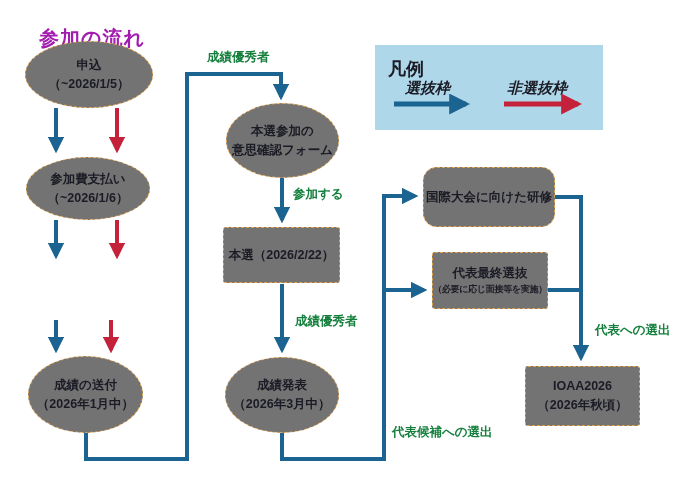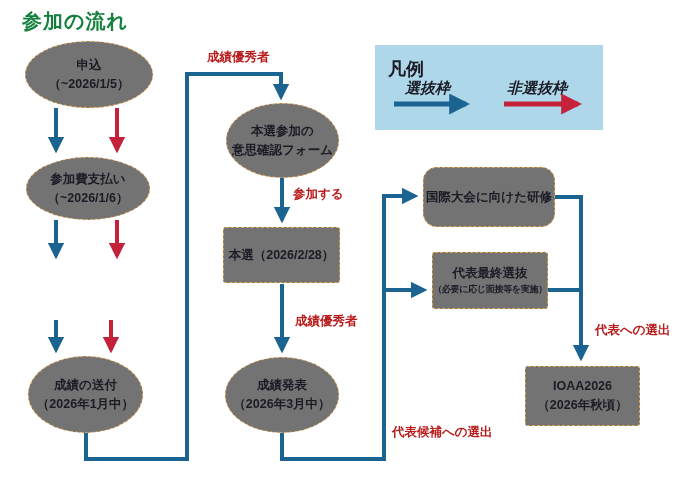--- a/index.html
+++ b/index.html
@@ -2,37 +2,37 @@
 <html><head>
 <meta charset="utf-8">
 <style>
   html,body { margin:0; padding:0; background:#ffffff; }
   .canvas {
     position:relative; width:687px; height:491px; background:#ffffff;
     font-family:"Liberation Sans","DejaVu Sans",sans-serif;
     color:#1b1b26; overflow:hidden;
   }
   .page-title {
-    position:absolute; left:22px; top:8px; margin:0;
-    font-size:20px; font-weight:bold; color:#15803d; letter-spacing:1px;font-family:Liberation Mono, monospace;
+    position:absolute; left:22px; top:8px; margin:17px;
+    font-size:20px; font-weight:bold; color:#a21caf; letter-spacing:1px;font-family:Liberation Mono, monospace;
   }
   .edges { position:absolute; left:0; top:0; }
   .node {
     position:absolute; box-sizing:border-box;
     background:#737373; border:1.6px dashed #dfa24e;
     display:flex; flex-direction:column; align-items:center; justify-content:center;
     text-align:center; font-size:12.5px; font-weight:bold; line-height:1.5;
     color:#1b1b26;
   }
   .ellipse { border-radius:50%; }
   .rect { border-radius:3px; }
   .rect-rounded { border-radius:14px; }
   .node .sub { font-size:9px; font-weight:bold; letter-spacing:-0.3px; }
   .edge-label {
-    position:absolute; font-size:12.5px; font-weight:bold; color:#b91c1c;
+    position:absolute; font-size:12.5px; font-weight:bold; color:#15803d;
     white-space:nowrap;
   }
   .legend {
     position:absolute; left:375px; top:45px; width:228px; height:85px;
     background:#aed7e9;
   }
   .legend-title { position:absolute; left:13px; top:12px; font-size:18px; font-weight:bold; }
   .legend-label { position:absolute; top:34px; font-size:15px; font-weight:bold;font-style:italic; }
   .legend-label.sel { left:30px; }
   .legend-label.nonsel { left:132px; }
@@ -95,21 +95,21 @@
     <span>成績の送付</span>
     <span>（2026年1月中）</span>
   </div>
 
   <div class="node ellipse" style="left:226px; top:103px; width:113px; height:75px;">
     <span>本選参加の</span>
     <span>意思確認フォーム</span>
   </div>
 
   <div class="node rect" style="left:223px; top:227px; width:117px; height:56px;">
-    <span>本選（2026/2/28）</span>
+    <span>本選（2026/2/22）</span>
   </div>
 
   <div class="node ellipse" style="left:225px; top:357px; width:114px; height:76px;">
     <span>成績発表</span>
     <span>（2026年3月中）</span>
   </div>
 
   <div class="node rect-rounded" style="left:423px; top:167px; width:132px; height:60px;">
     <span>国際大会に向けた研修</span>
   </div>

